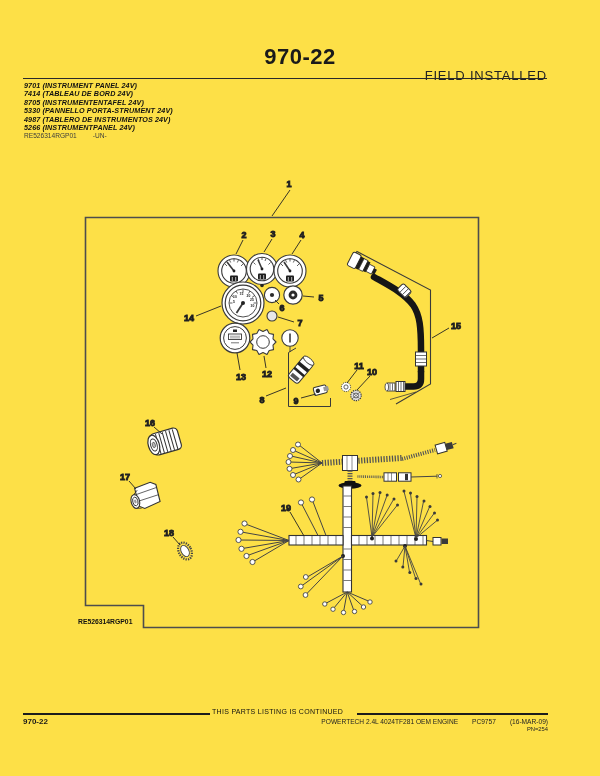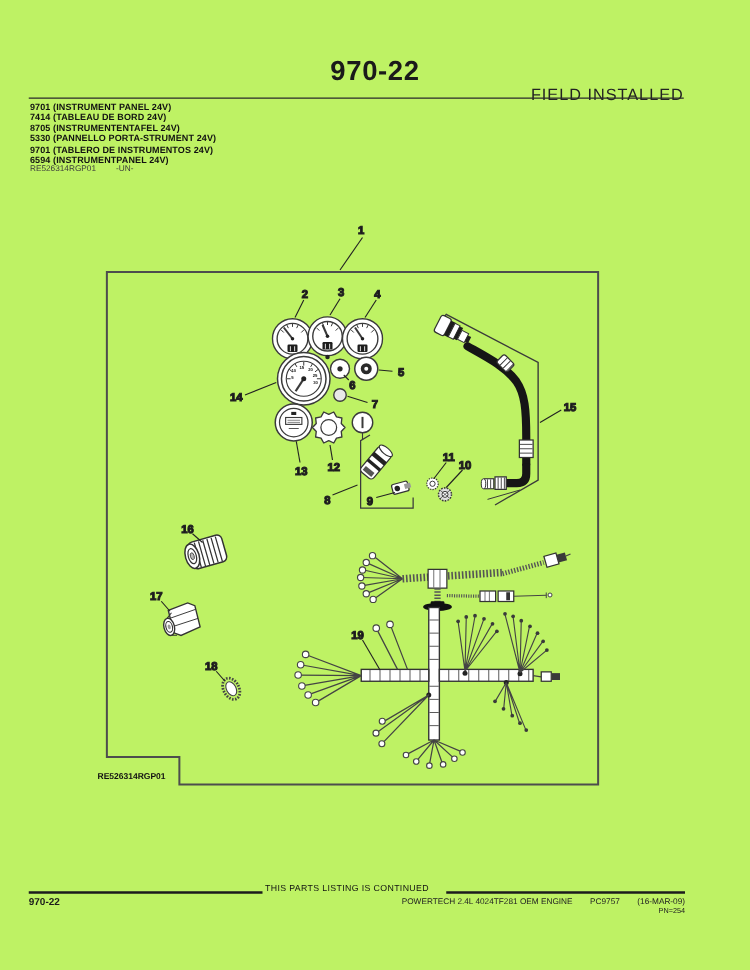--- a/index.html
+++ b/index.html
@@ -1,22 +1,22 @@
 <!DOCTYPE html>
 <html><head>
 <meta charset="utf-8">
 <style>
   html,body{margin:0;padding:0;background:#ffffff;}
-  .page{position:relative;width:600px;height:776px;background:#bef264;overflow:hidden;
+  .page{position:relative;width:600px;height:776px;background:#fde047;overflow:hidden;
         font-family:"Liberation Sans","DejaVu Sans",sans-serif;color:#1a1a1a;}
   .abs{position:absolute;}
   .page-title{top:44px;left:0;width:600px;text-align:center;font-size:22px;font-weight:bold;letter-spacing:0.5px;}
   .field-installed{top:68px;right:53px;font-size:13px;letter-spacing:0.8px;color:#222;}
   .header-rule{top:77.5px;left:23px;width:524px;height:1.8px;background:#2a2a2a;}
-  .part-list{top:81.5px;left:24px;font-size:7.2px;font-weight:bold;line-height:8.5px;letter-spacing:0.1px;color:#111;}
+  .part-list{top:81.5px;left:24px;font-size:7.2px;font-weight:bold;line-height:8.5px;letter-spacing:0.1px;color:#111;font-style:italic;}
   .fig-caption{top:131.5px;left:24px;font-size:6.6px;color:#3c3c3c;}
   .fig-caption .un{margin-left:16px;}
   svg.diagram{top:0;left:0;}
   .foot-line-left{top:713px;left:23px;width:187px;height:2.2px;background:#1c1c1c;}
   .foot-line-right{top:713px;left:357px;width:191px;height:2.2px;background:#1c1c1c;}
   .foot-continued{top:707.5px;left:212px;font-size:7px;letter-spacing:0.3px;color:#111;}
   .foot-page{top:717px;left:23px;font-size:8px;font-weight:bold;}
   .foot-right{top:717.5px;right:52px;font-size:6.6px;color:#222;white-space:nowrap;}
   .foot-right .sp{display:inline-block;width:14px;}
   .foot-pn{top:726px;right:52px;font-size:5.8px;color:#222;}
@@ -31,22 +31,22 @@
 
   <div class="abs page-title">970-22</div>
   <div class="abs field-installed">FIELD INSTALLED</div>
   <div class="abs header-rule"></div>
 
   <div class="abs part-list">
     <div>9701 (INSTRUMENT PANEL 24V)</div>
     <div>7414 (TABLEAU DE BORD 24V)</div>
     <div>8705 (INSTRUMENTENTAFEL 24V)</div>
     <div>5330 (PANNELLO PORTA-STRUMENT 24V)</div>
-    <div>9701 (TABLERO DE INSTRUMENTOS 24V)</div>
-    <div>6594 (INSTRUMENTPANEL 24V)</div>
+    <div>4987 (TABLERO DE INSTRUMENTOS 24V)</div>
+    <div>5266 (INSTRUMENTPANEL 24V)</div>
   </div>
 
   <div class="abs fig-caption">
     <span>RE526314RGP01</span><span class="un">-UN-</span>
   </div>
 
   <svg class="abs diagram" width="600" height="776" viewBox="0 0 600 776">
 
     <path d="M85.5,217.5 H478.5 V627.5 H143.5 V605.5 H85.5 Z" fill="none" stroke="#4d4d4d" stroke-width="1.6"></path>
     <text class="imglabel" x="78" y="623.5">RE526314RGP01</text>

